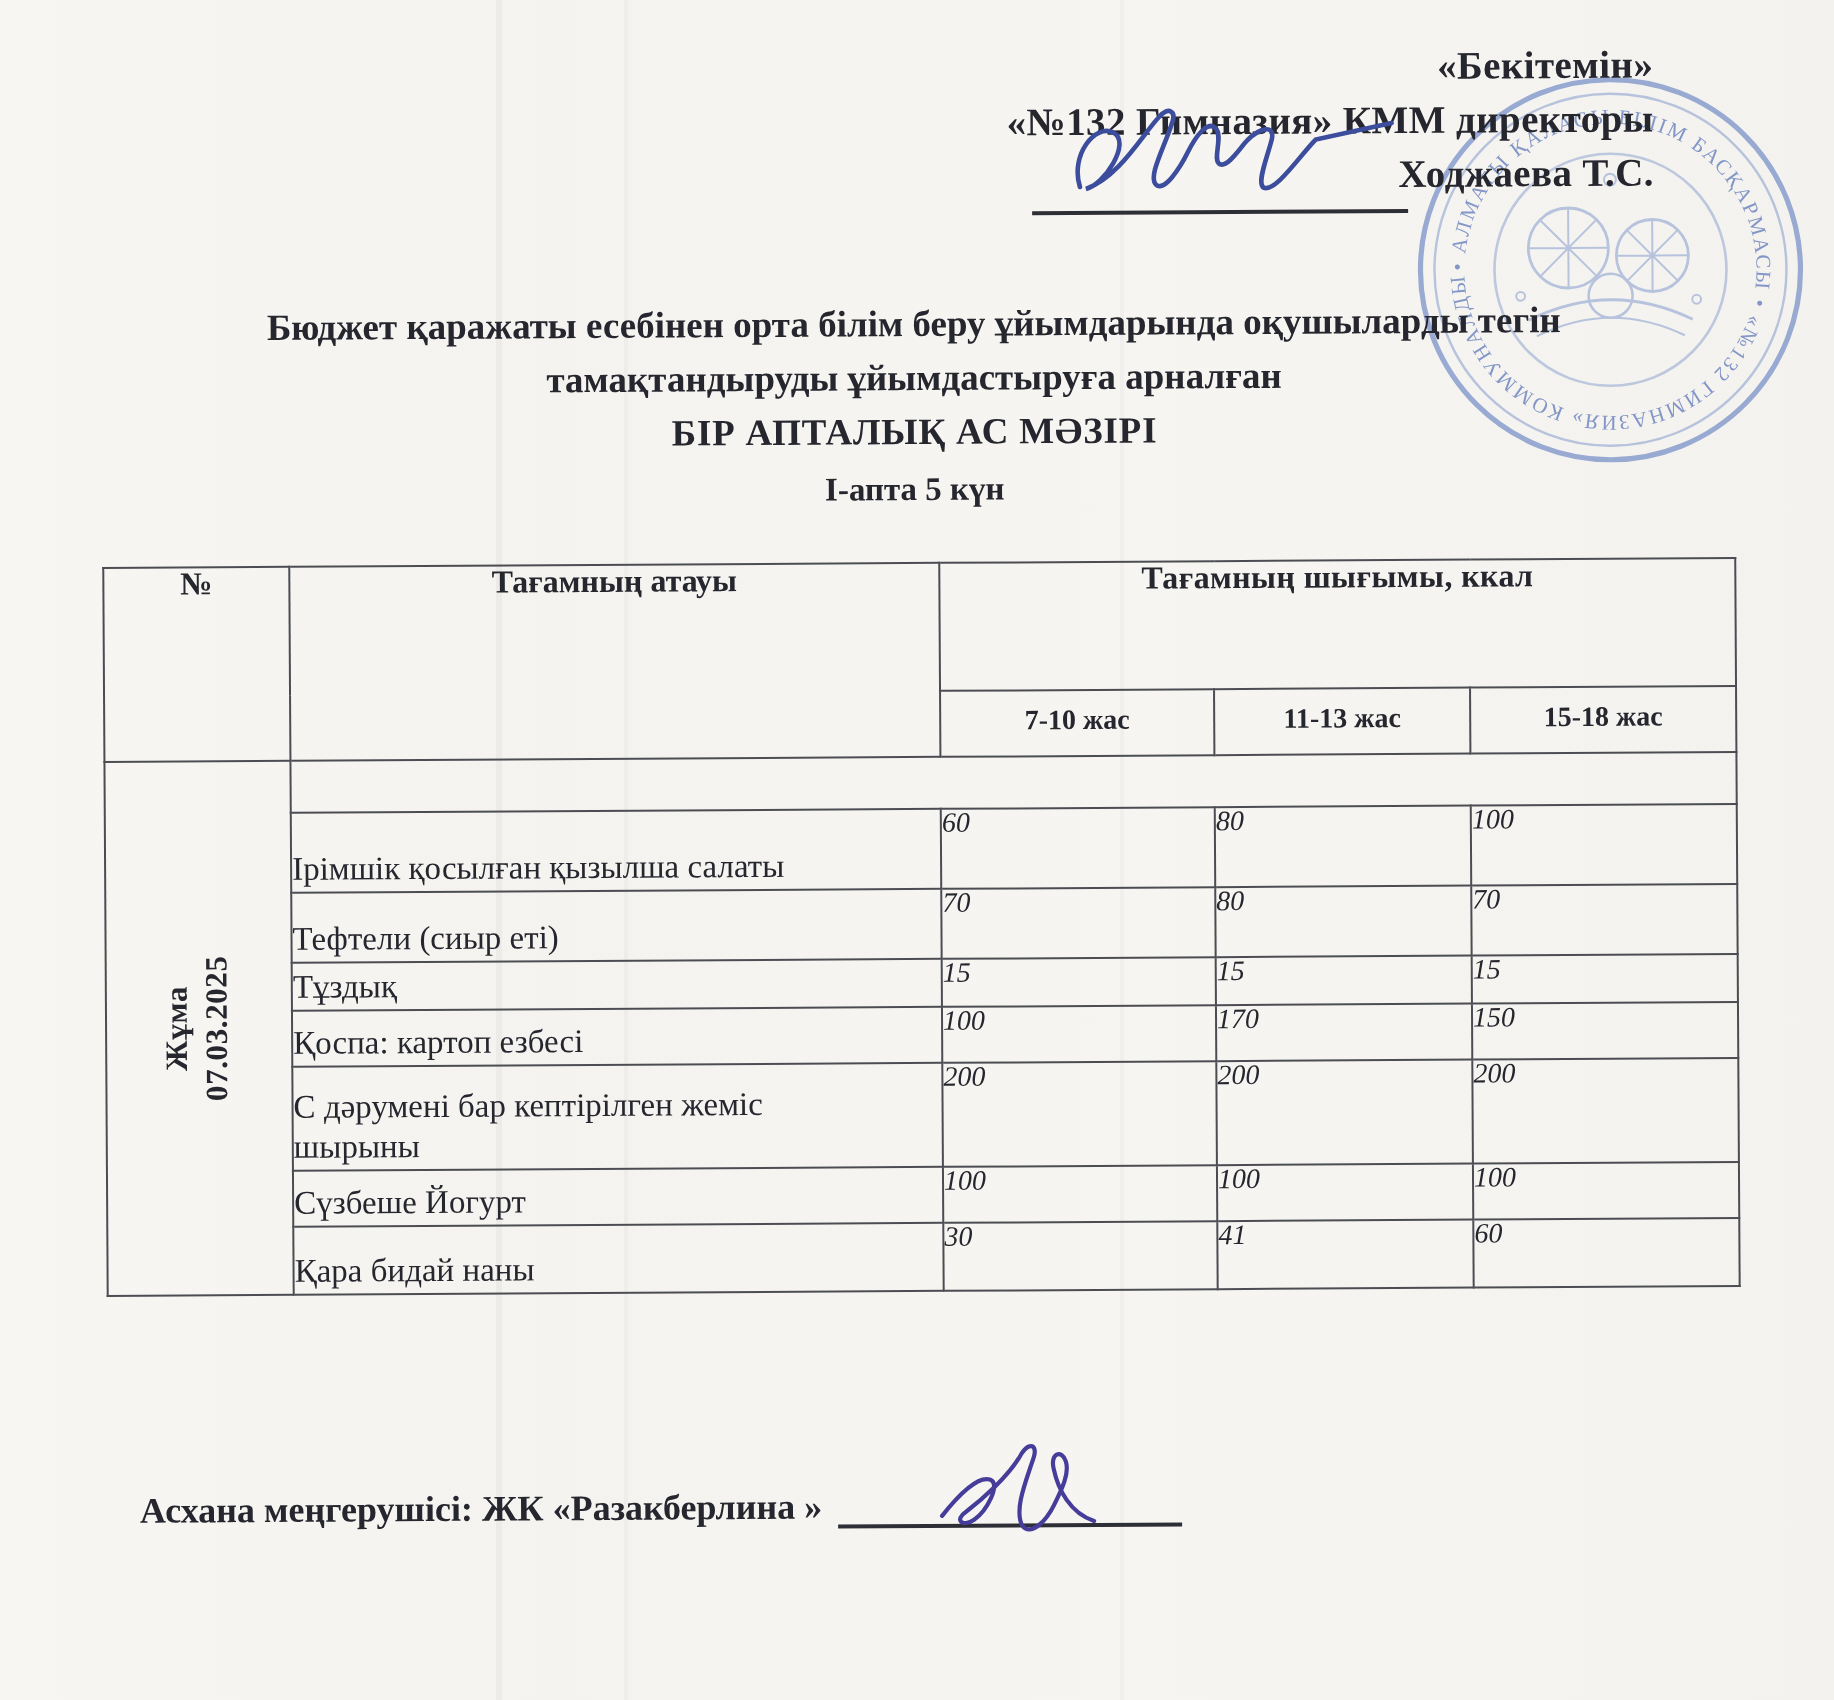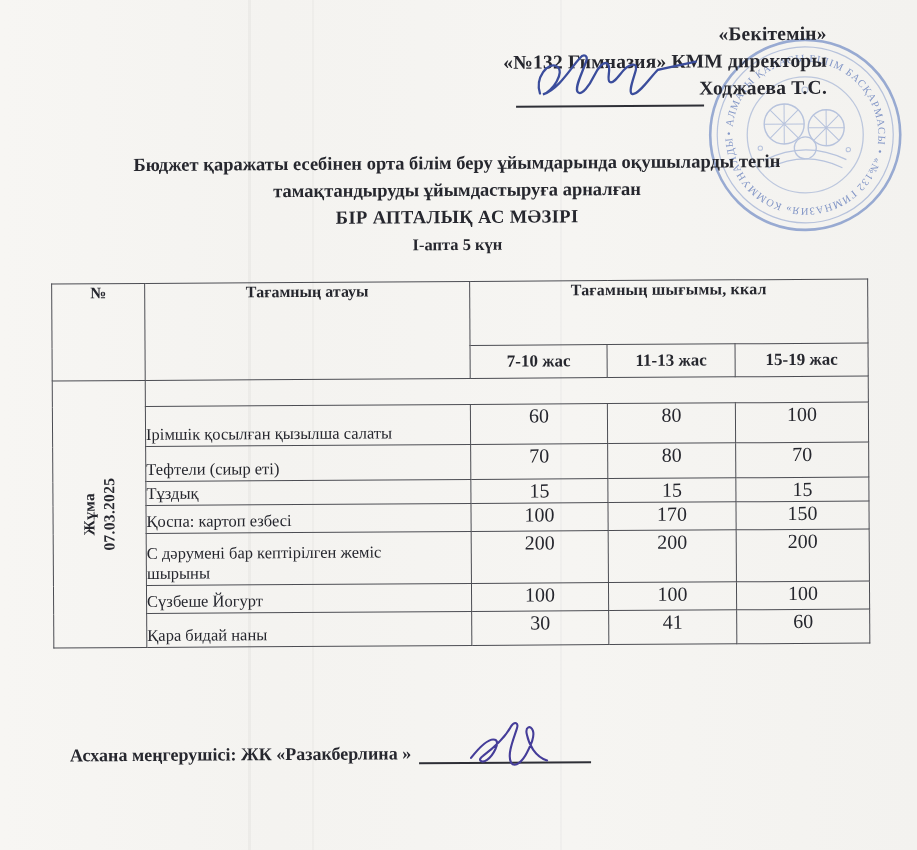--- a/index.html
+++ b/index.html
@@ -44,39 +44,39 @@
 
   
   table.menu{
     position:absolute;left:52px;top:281px;width:816px;
     border-collapse:collapse;table-layout:fixed;
   }
   table.menu th,table.menu td{border:1.7px solid #4c4d53;padding:0;}
   th.h-no{vertical-align:top;padding-top:7px;font-size:16px;}
   th.h-dish{vertical-align:top;padding-top:7px;font-size:16px;}
   th.h-out{vertical-align:top;padding-top:6px;font-size:16px;letter-spacing:.2px;}
-  th.h-age{font-size:17px;padding:4px 0 6px 0;}
+  th.h-age{font-size:14px;padding:4px 0 6px 0;}
   tr.hr1{height:64px;}
   tr.hr2{height:33px;}
   tr.br0{height:26px;} tr.br1{height:40px;} tr.br2{height:35px;}
   tr.br3{height:24px;} tr.br4{height:28px;} tr.br5{height:52px;}
   tr.br6{height:28px;} tr.br7{height:34px;}
   td.day-cell{position:relative;}
   .day-rot{
     position:absolute;top:50%;left:50%;
     transform:translate(-50%,-50%) rotate(-90deg);
     text-align:center;font-weight:bold;font-size:15.5px;line-height:1.3;
     white-space:nowrap;letter-spacing:.3px;
   }
   td.spacer{border-bottom:1.7px solid #4c4d53;}
   td.dish{
     vertical-align:bottom;padding:0 6px 5px 9px;font-size:16.5px;
     white-space:pre-line;line-height:1.25;
   }
-  td.val{vertical-align:top;text-align:center;padding-top:2px;font-size:20px;}
+  td.val{vertical-align:top;padding-top:2px;font-size:14px;font-style:italic;}
 
   
   .footer{position:absolute;left:68px;top:736px;font-size:18px;font-weight:bold;white-space:nowrap;}
   .footer-line{
     display:inline-block;width:172px;margin-left:8px;
     border-bottom:2.2px solid #2e2f36;position:relative;height:26px;vertical-align:bottom;
   }
   .footer-sig{position:absolute;left:42px;bottom:-10px;}
 </style>
 </head>
@@ -143,21 +143,21 @@
     </colgroup>
     <thead>
       <tr class="hr1">
         <th class="h-no" rowspan="2">№</th>
         <th class="h-dish" rowspan="2">Тағамның атауы</th>
         <th class="h-out" colspan="3">Тағамның шығымы, ккал</th>
       </tr>
       <tr class="hr2">
         <th class="h-age">7-10 жас</th>
         <th class="h-age">11-13 жас</th>
-        <th class="h-age">15-19 жас</th>
+        <th class="h-age">15-18 жас</th>
       </tr>
     </thead>
     <tbody>
       <tr class="br0">
         <td class="day-cell" rowspan="8">
           <div class="day-rot">
             <div>Жұма</div>
             <div>07.03.2025</div>
           </div>
         </td>

